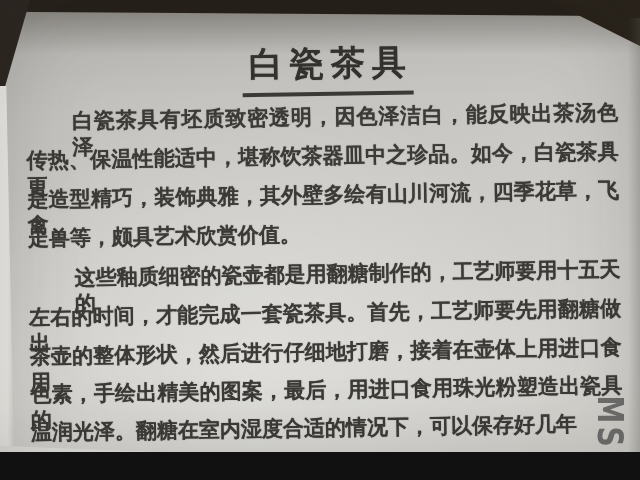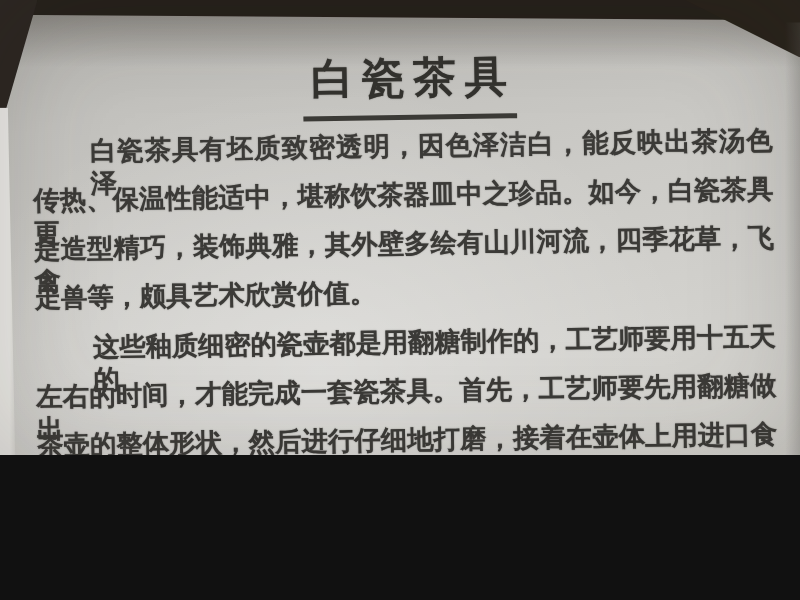--- a/index.html
+++ b/index.html
@@ -1,17 +1,17 @@
 <!DOCTYPE html>
 <html><head>
 <meta charset="utf-8">
 <style>
   html,body{margin:0;padding:0;background:#111;}
   .scene{
-    position:relative;width:640px;height:364px;overflow:hidden;
+    position:relative;width:640px;height:452px;overflow:hidden;
     background:linear-gradient(168deg,#b2b1ad 0%,#c3c2be 22%,#cccbc7 48%,#d3d2ce 75%,#d7d6d1 100%);
     font-family:"DejaVu Sans",sans-serif;
   }
   .paper-light{position:absolute;inset:0;background:radial-gradient(ellipse at 40% 82%,rgba(255,255,255,0.30),transparent 55%);pointer-events:none;}
   .vignette{position:absolute;inset:0;box-shadow:inset 0 0 90px rgba(50,45,40,0.22);pointer-events:none;}
   .shadow-top{position:absolute;left:0;top:12px;width:640px;height:42px;background:linear-gradient(to bottom,rgba(80,75,68,0.38),rgba(80,75,68,0));}
   .frame-bar{position:absolute;left:-6px;top:-7px;width:652px;height:21px;background:#241f19;transform:rotate(0.4deg);}
   .wedge-tl{position:absolute;left:0;top:0;width:30px;height:104px;background:#2b2520;clip-path:polygon(0 0,100% 0,0 100%);}
   .wedge-tr{position:absolute;right:0;top:0;width:92px;height:46px;background:#272119;clip-path:polygon(0 0,100% 0,100% 100%);}
   .mat-left{position:absolute;left:0;top:86px;width:14px;height:368px;background:linear-gradient(to right,#eeede9 55%,#d6d5d0);clip-path:polygon(0 0,45% 0,100% 100%,0 100%);}

